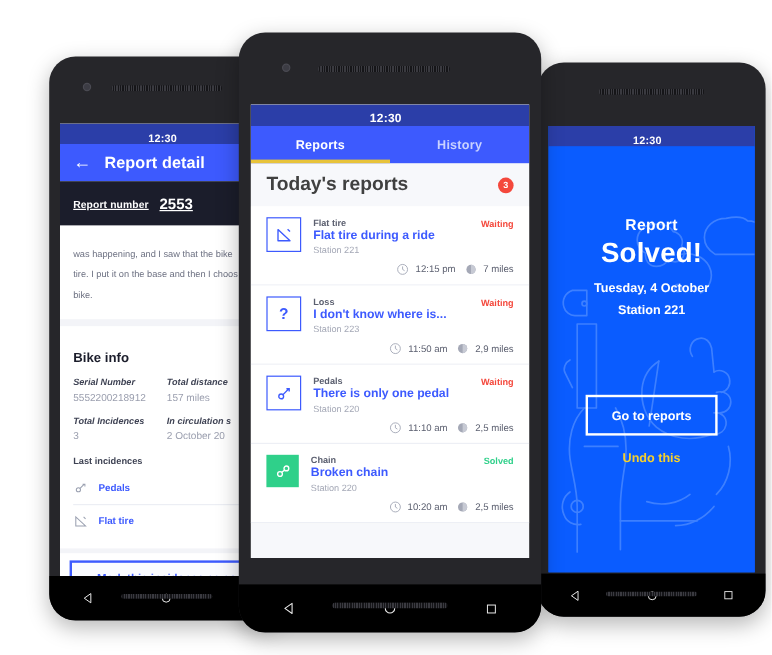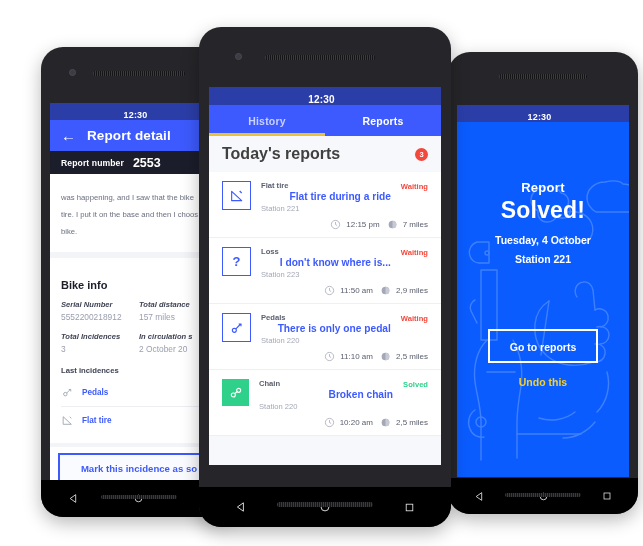--- a/index.html
+++ b/index.html
@@ -32,22 +32,22 @@
   .statusbar .sclock { font-size:9px; font-weight:bold; letter-spacing:.2px; }
 
   
   #phone-left { left:41px; top:47px; width:196px; height:470px; }
   #phone-left .screen { left:9px; top:56px; width:178px; height:377px; }
   #left-status { height:17px; background:#2b3ea8; }
   #left-appbar { height:31px; background:#3d5afe; display:flex; align-items:center;
                  gap:11px; padding-left:11px; color:#fff; }
   #left-appbar .back { font-size:15px; line-height:1; }
   #left-appbar .ttl { font-size:13.5px; font-weight:bold; letter-spacing:.1px;}
-  #left-repnum { height:23px; background:#1b1d2b; color:#fff; display:flex;
-                 align-items:center; gap:9px; padding-left:11px; }
+  #left-repnum { height:37px; background:#1b1d2b; color:#fff; display:flex;
+                 align-items:center; gap:9px; padding-left:11px;text-decoration:underline; }
   #left-repnum .lbl { font-size:8.6px; font-weight:bold; letter-spacing:.1px;}
   #left-repnum .val { font-size:12.5px; font-weight:bold; }
   .lsec { background:#fff; padding:18px 11px 9px; }
   .ldesc p { margin:0 0 5px; font-size:7.7px; color:#6b6f80; line-height:1.55;
              white-space:nowrap; }
   .ldivider { height:6px; background:#f3f4f8; }
   .lsec h3 { margin:3px 0 9px; font-size:11px; color:#1b1d2b; font-weight:bold; }
   .lgrid { display:flex; }
   .lcol { width:50%; margin-bottom:10px; }
   .lcol .k { font-size:7.6px; font-weight:bold; color:#3f4354; margin-bottom:3px;
@@ -82,21 +82,21 @@
             align-items:center; justify-content:center; }
   .rlist { background:#fff; }
   .ritem { padding:9px 13px 7px; border-bottom:1px solid #edeff5; background:#fff; }
   .rtop { display:flex; gap:10px; }
   .ricon { width:27px; height:27px; flex:none; display:flex; align-items:center;
            justify-content:center; border:1.6px solid #3d5afe; background:#fff; }
   .ricon.solved { border:none; background:#2fd08a; }
   .rtext { flex:1; min-width:0; }
   .rcat { font-size:7.6px; color:#5c6070; font-weight:bold; margin-bottom:1px; }
   .rtitle { font-size:10.2px; color:#3d5afe; font-weight:bold; margin-bottom:2px;
-            white-space:nowrap; overflow:hidden;text-align:right; }
+            white-space:nowrap; overflow:hidden; }
   .rstation { font-size:7.6px; color:#a4a8b6; }
   .rstatus { font-size:7.6px; font-weight:bold; color:#f4483c; flex:none;
              padding-top:1px; }
   .rstatus.solved { color:#2fd08a; }
   .rmeta { display:flex; align-items:center; justify-content:flex-end; gap:7px;
            margin-top:6px; }
   .rmeta .m { display:flex; align-items:center; gap:5px; }
   .rmeta .mt { font-size:8px; color:#5c6070; }
   #phone-center .navbar { height:40px; }
 
@@ -313,22 +313,22 @@
             <path d="M9 1v8H1Z" fill="#fff"></path>
           </svg>
         <svg width="6" height="10" viewBox="0 0 6 11">
             <rect x="2" y="0" width="2" height="1.2" fill="#fff"></rect>
             <rect x="0.4" y="1.2" width="5.2" height="9.3" fill="#fff"></rect>
           </svg>
         <span class="sclock" style="font-size:10px">12:30</span>
       </div>
 
       <div id="c-tabs">
+        <div class="tab active">Reports</div>
         <div class="tab">History</div>
-        <div class="tab active">Reports</div>
       </div>
 
       <div id="c-head">
         <span class="h">Today's reports</span>
         <span class="badge">3</span>
       </div>
 
       <div class="rlist">
 
         <div class="ritem">

